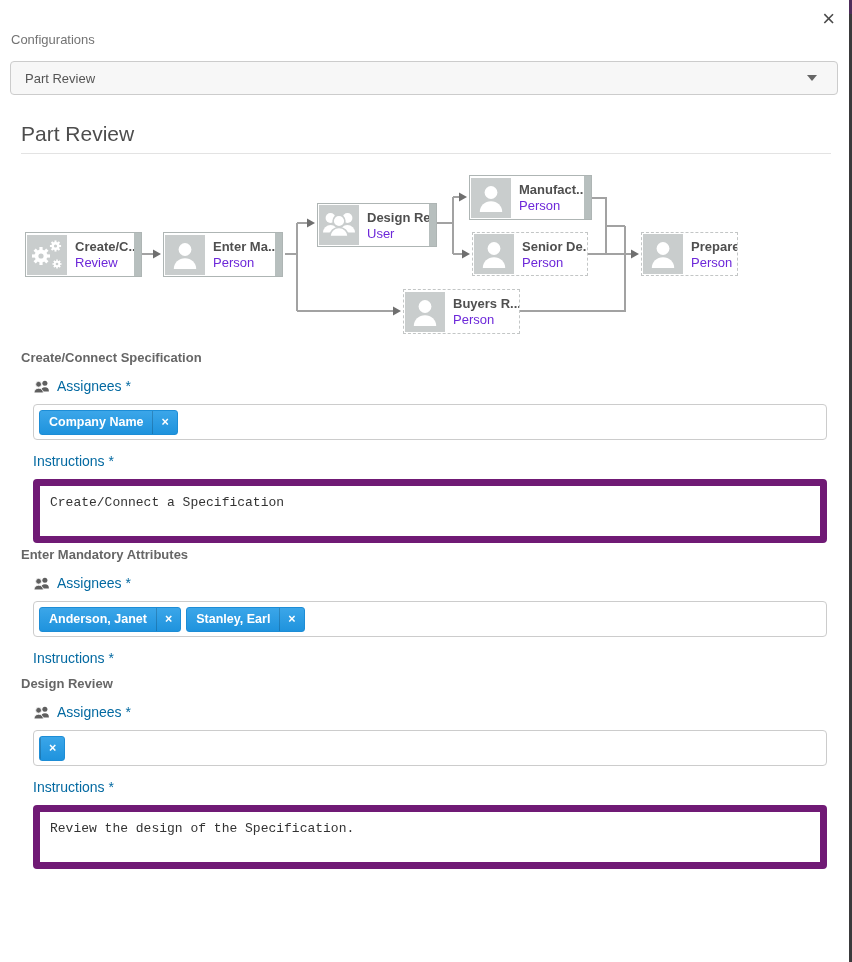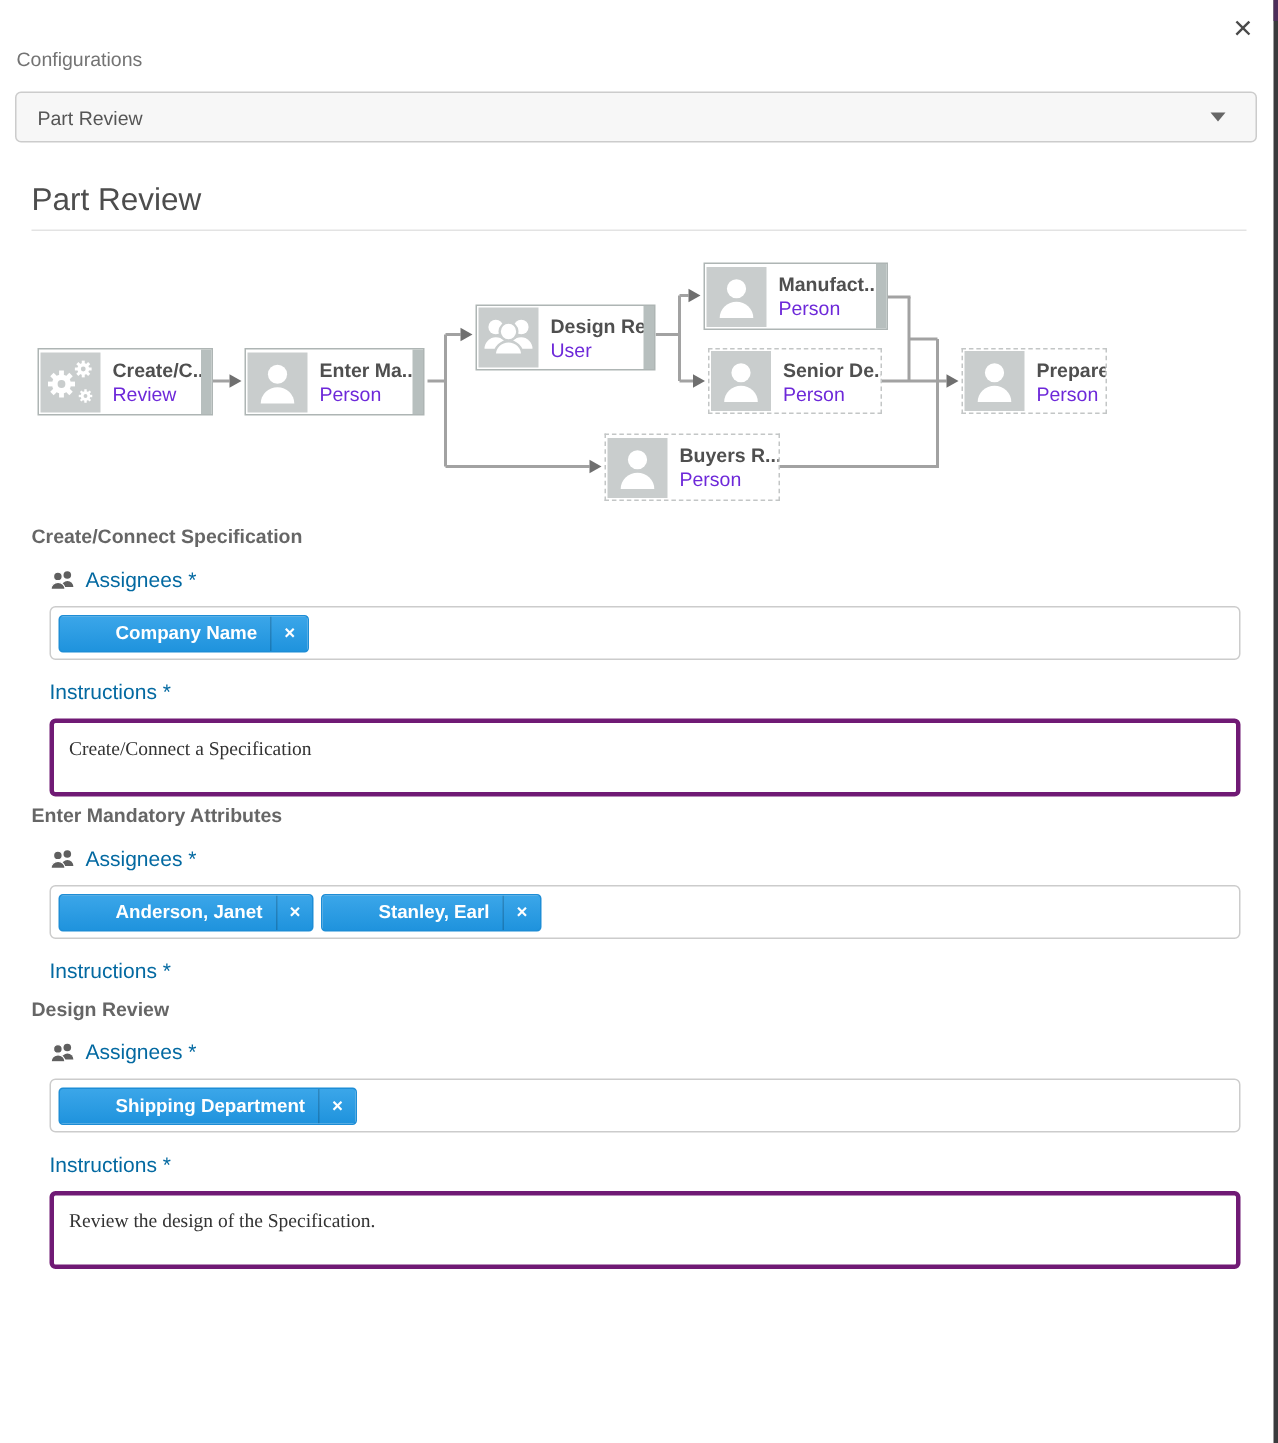--- a/index.html
+++ b/index.html
@@ -53,27 +53,27 @@
   .form-section { }
   .section-heading { margin-left: 21px; font-size: 13px; font-weight: 700; color: #666; }
   .field-label { margin: 13px 0 10px 33px; font-size: 14px; color: #0369a1;
     display: flex; align-items: center; gap: 7px; }
   .field-label svg { width: 17px; height: 15px; display: block; }
   .tagbox { margin-left: 33px; width: 794px; height: 36px; border: 1px solid #ccc;
     border-radius: 4px; background: #fff; display: flex; align-items: center;
     padding: 0 5px; gap: 5px; cursor: text; }
   .tag { display: inline-flex; align-items: stretch; height: 25px; border-radius: 3px;
     background: linear-gradient(to bottom, #3ba6e9, #1f93dd); border: 1px solid #1d8dd6;
-    color: #fff; font-size: 12.5px; font-weight: 700; overflow: hidden; padding-left: 28px; }
+    color: #fff; font-size: 12.5px; font-weight: 700; overflow: hidden; }
   .tag-label { padding: 4px 9px 0 9px; }
   .tag-x { padding: 4px 8px 0 8px; border-left: 1px solid rgba(0,0,0,0.18);
     cursor: pointer; font-weight: 700; }
-  .textarea { margin-left: 33px; width: 794px; height: 52px; border: 3px solid #701a75;
+  .textarea { margin-left: 33px; width: 794px; height: 64px; border: 7px solid #701a75;
     border-radius: 4px; resize: none; padding: 8px 10px;
-    font-family: Liberation Serif, serif; font-size: 13px;
+    font-family: Liberation Mono, monospace; font-size: 13px;
     color: #333; line-height: 1.4; outline: none; }
 </style>
 </head>
 <body>
 
 <svg width="0" height="0" style="position:absolute" aria-hidden="true">
   <defs>
     <symbol id="sym-person" viewBox="0 0 40 40">
       <circle cx="20" cy="14.5" r="6.4" fill="#fff"></circle>
       <path d="M8.8 34 a11.2 10.8 0 0 1 22.4 0 z" fill="#fff"></path>
@@ -308,21 +308,20 @@
   <div class="form-section">
     <div class="section-heading">Design Review</div>
     <div class="field-label">
       <svg viewBox="0 0 18 16">
           <use href="#sym-users-dark" xlink:href="#sym-users-dark"></use>
         </svg>
       <span>Assignees *</span>
     </div>
     <div class="tagbox">
       <span class="tag">
-        <span class="tag-label">Shipping Department</span>
         <span class="tag-x">×</span>
       </span>
     </div>
     <div class="field-label">
       <span>Instructions *</span>
     </div>
     <textarea class="textarea" style="">Review the design of the Specification.</textarea>
   </div>
 
 </div>

